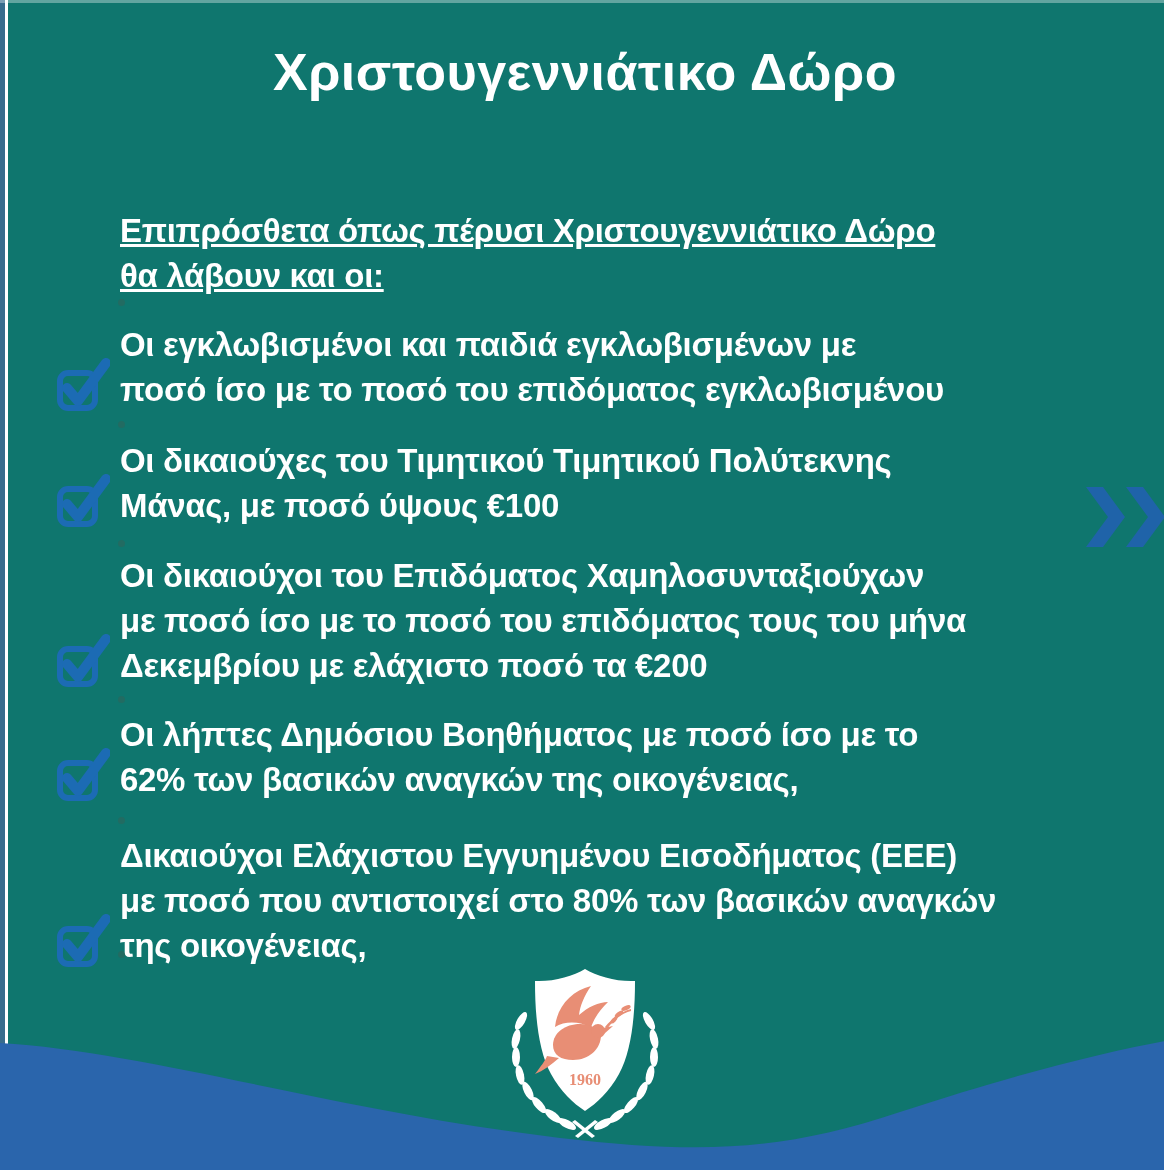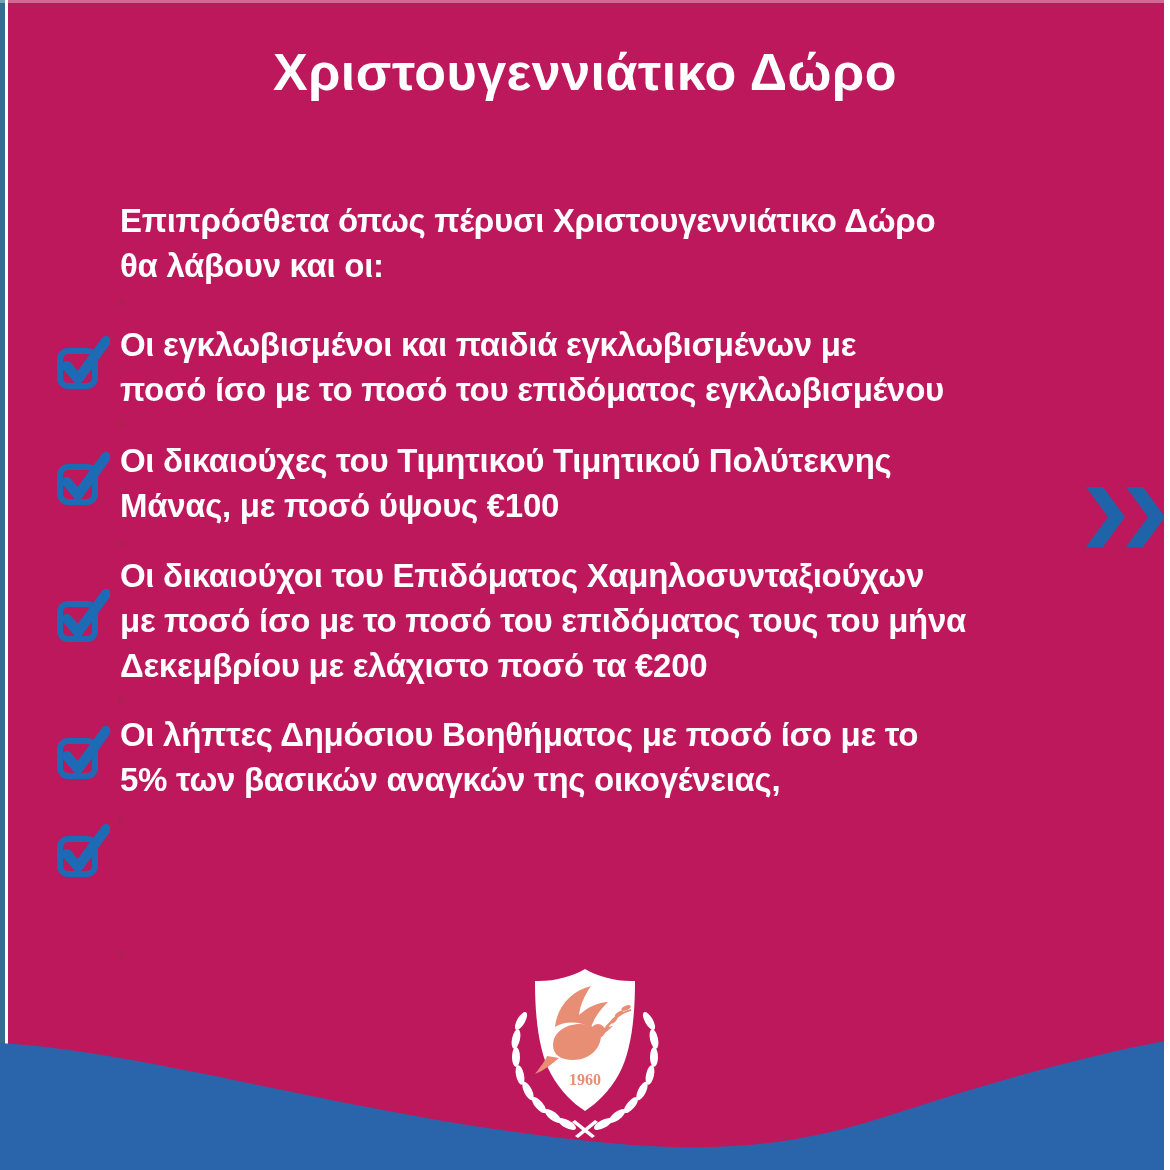--- a/index.html
+++ b/index.html
@@ -1,37 +1,37 @@
 <!DOCTYPE html>
 <html><head>
 <meta charset="utf-8">
 <style>
   html,body{margin:0;padding:0;}
   body{font-family:"Liberation Sans","DejaVu Sans",sans-serif;}
   .canvas{
     position:relative;width:1170px;height:1170px;overflow:hidden;
-    background:#be185d;
+    background:#0f766e;
   }
   
   .edge-left-blue{position:absolute;left:0;top:0;width:5px;height:1170px;background:#386C8C;z-index:1;}
   .edge-left-white{position:absolute;left:5px;top:0;width:3px;height:1170px;background:#ffffff;z-index:1;}
   .edge-right-white{position:absolute;right:0;top:0;width:6px;height:1170px;background:#ffffff;z-index:4;}
   .edge-top-light{position:absolute;left:0;top:0;width:1170px;height:3px;background:rgba(255,255,255,0.35);z-index:2;}
 
   .title{
     position:absolute;left:0;right:0;top:42px;margin:0;text-align:center;
     color:#ffffff;font-size:52px;font-weight:bold;letter-spacing:0.5px;
   }
   .intro{
-    position:absolute;left:120px;top:198px;width:960px;margin:0;
+    position:absolute;left:120px;top:208px;width:960px;margin:0;
     color:#ffffff;font-size:33px;font-weight:bold;line-height:45px;
-    white-space:pre-line;letter-spacing:-0.3px;
+    white-space:pre-line;letter-spacing:-0.3px;text-decoration:underline;
   }
   .item{
-    position:absolute;left:56px;width:1020px;display:flex;align-items:center;
+    position:absolute;left:56px;width:1020px;display:flex;align-items:flex-end;
   }
   .item .checkbox{flex:0 0 54px;margin-right:10px;margin-top:-9px;}
   .item .item-text{
     color:#ffffff;font-size:33px;font-weight:bold;line-height:45px;
     white-space:pre-line;letter-spacing:-0.3px;
   }
   .item1{top:322px;} .item2{top:438px;} .item3{top:553px;} .item4{top:712px;} .item5{top:833px;}
 
   .sep-dot{position:absolute;width:7px;height:7px;border-radius:50%;
     background:rgba(120,60,45,0.18);z-index:1;}
@@ -88,28 +88,31 @@
 με ποσό ίσο με το ποσό του επιδόματος τους του μήνα
 Δεκεμβρίου με ελάχιστο ποσό τα €200</div>
   </div>
 
   <div class="item item4">
     <svg class="checkbox" width="54" height="54" viewBox="0 0 54 54">
       <rect x="4" y="15" width="35" height="35" rx="8" fill="none" stroke="#1C6BB4" stroke-width="6"></rect>
       <path d="M11 30 L22 43 L50 5" fill="none" stroke="#1C6BB4" stroke-width="10" stroke-linecap="round" stroke-linejoin="round"></path>
     </svg>
     <div class="item-text">Οι λήπτες Δημόσιου Βοηθήματος με ποσό ίσο με το
-5% των βασικών αναγκών της οικογένειας,</div>
+62% των βασικών αναγκών της οικογένειας,</div>
   </div>
 
   <div class="item item5">
     <svg class="checkbox" width="54" height="54" viewBox="0 0 54 54">
       <rect x="4" y="15" width="35" height="35" rx="8" fill="none" stroke="#1C6BB4" stroke-width="6"></rect>
       <path d="M11 30 L22 43 L50 5" fill="none" stroke="#1C6BB4" stroke-width="10" stroke-linecap="round" stroke-linejoin="round"></path>
     </svg>
+    <div class="item-text">Δικαιούχοι Ελάχιστου Εγγυημένου Εισοδήματος (ΕΕΕ)
+με ποσό που αντιστοιχεί στο 80% των βασικών αναγκών
+της οικογένειας,</div>
   </div>
 
   <svg class="chevrons" width="80" height="62" viewBox="0 0 80 62">
     <polygon points="0,1 17,1 39,31 17,61 0,61 22,31" fill="#1F63A9"></polygon>
     <polygon points="40,1 57,1 79,31 57,61 40,61 62,31" fill="#1F63A9"></polygon>
   </svg>
 
   <svg class="emblem" width="180" height="175" viewBox="0 0 180 175">
 
     <path d="M90,6 C78,13 58,19 40,18 C40,56 44,89 56,111 C66,129 78,140 90,148 C102,140 114,129 124,111 C136,89 140,56 140,18 C122,19 102,13 90,6 Z" fill="#ffffff"></path>

